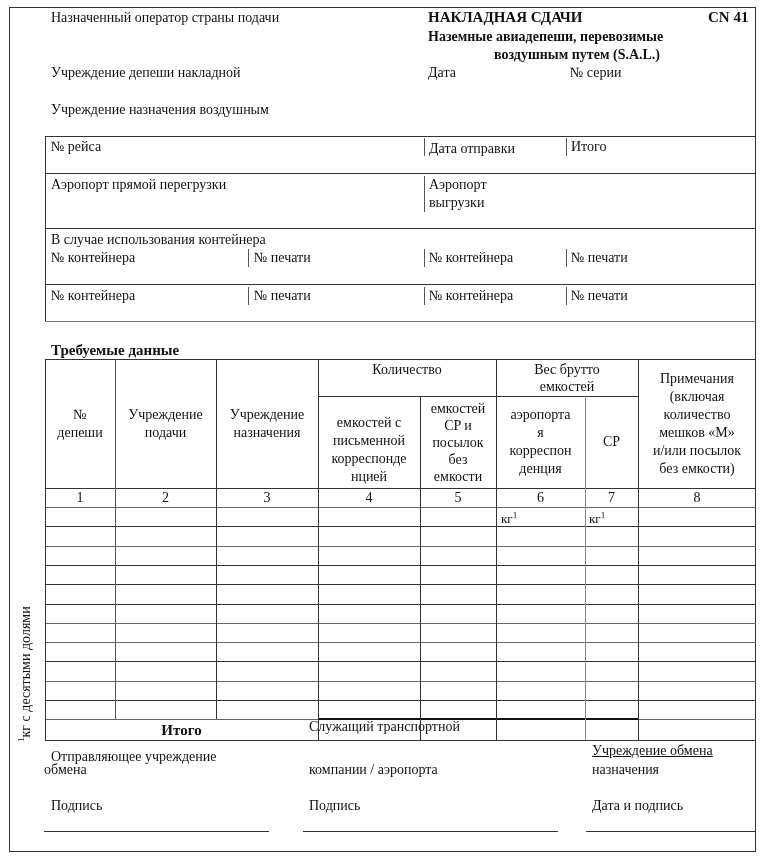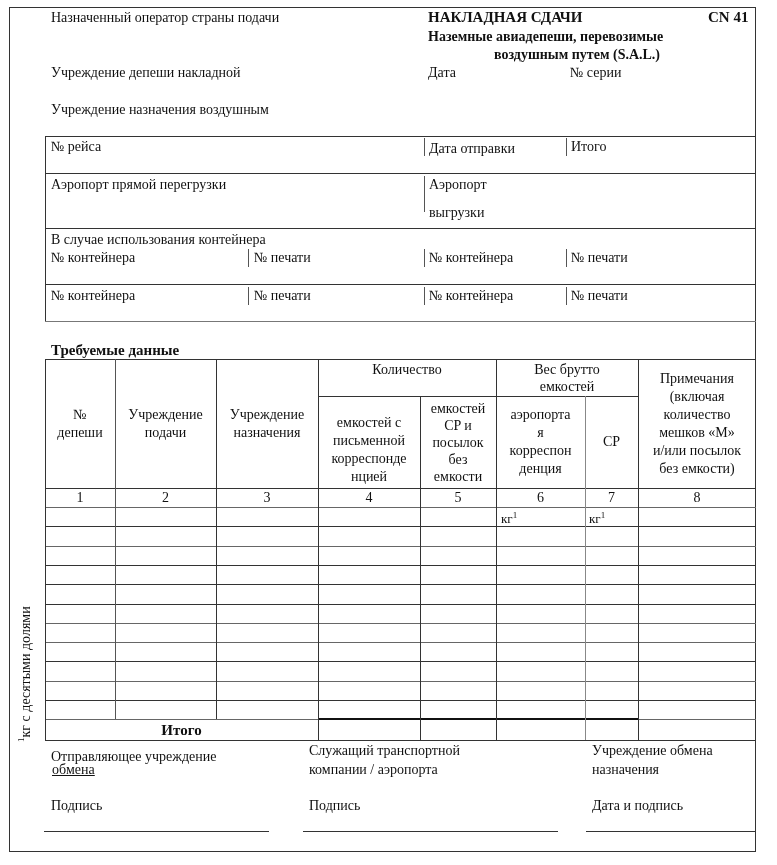--- a/index.html
+++ b/index.html
@@ -38,21 +38,21 @@
 <div class="txt" style="left:51px;top:138px;">№ рейса</div>
 <div class="vline thin" style="left:424px;top:138px;height:18px;"></div>
 <div class="txt" style="left:429px;top:140px;">Дата отправки</div>
 <div class="vline thin" style="left:566px;top:138px;height:18px;"></div>
 <div class="txt" style="left:571px;top:138px;">Итого</div>
 
 <div class="hline" style="left:45px;top:173px;width:711px;"></div>
 <div class="txt" style="left:51px;top:176px;">Аэропорт прямой перегрузки</div>
 <div class="vline thin" style="left:424px;top:176px;height:36px;"></div>
 <div class="txt" style="left:429px;top:176px;text-align:center;">Аэропорт</div>
-<div class="txt" style="left:429px;top:204px;">выгрузки</div>
+<div class="txt" style="left:429px;top:194px;">выгрузки</div>
 
 <div class="hline" style="left:45px;top:228px;width:711px;"></div>
 <div class="txt" style="left:51px;top:231px;">В случае использования контейнера</div>
 
 <div class="txt" style="left:51px;top:249px;">№ контейнера</div>
 <div class="vline thin" style="left:248px;top:249px;height:18px;"></div>
 <div class="txt" style="left:254px;top:249px;">№ печати</div>
 <div class="vline thin" style="left:424px;top:249px;height:18px;"></div>
 <div class="txt" style="left:429px;top:249px;">№ контейнера</div>
 <div class="vline thin" style="left:566px;top:249px;height:18px;"></div>
@@ -175,25 +175,25 @@
 <div class="vline" style="left:420px;top:396px;height:344px;"></div>
 <div class="vline" style="left:496px;top:359px;height:381px;"></div>
 <div class="vline thin" style="left:585px;top:396px;height:344px;border-left-color:#888;"></div>
 <div class="vline" style="left:638px;top:359px;height:381px;"></div>
 
 <div class="cell b" style="left:45px;top:720px;width:273px;height:20px;font-size:15px;">Итого</div>
 
 <div class="vertical" style="left:18px;top:742px;"><span class="sup">1</span><span>кг с десятыми долями</span></div>
 
 <div class="txt" style="left:51px;top:748px;">Отправляющее учреждение</div>
-<div class="txt" style="left:52px;top:761px;text-decoration:underline;">обмена</div>
+<div class="txt" style="left:44px;top:761px;">обмена</div>
 <div class="txt" style="left:51px;top:797px;">Подпись</div>
 <div class="hline" style="left:44px;top:831px;width:225px;"></div>
 
-<div class="txt" style="left:309px;top:742px;">Служащий транспортной</div>
+<div class="txt" style="left:309px;top:718px;">Служащий транспортной</div>
 <div class="txt" style="left:309px;top:761px;">компании / аэропорта</div>
 <div class="txt" style="left:309px;top:797px;">Подпись</div>
 <div class="hline" style="left:303px;top:831px;width:255px;"></div>
 
-<div class="txt" style="left:592px;top:742px;">Учреждение обмена</div>
+<div class="txt" style="left:592px;top:742px;text-decoration:underline;">Учреждение обмена</div>
 <div class="txt" style="left:592px;top:761px;">назначения</div>
 <div class="txt" style="left:592px;top:797px;">Дата и подпись</div>
 <div class="hline" style="left:586px;top:831px;width:170px;"></div>
 
 </body></html>

